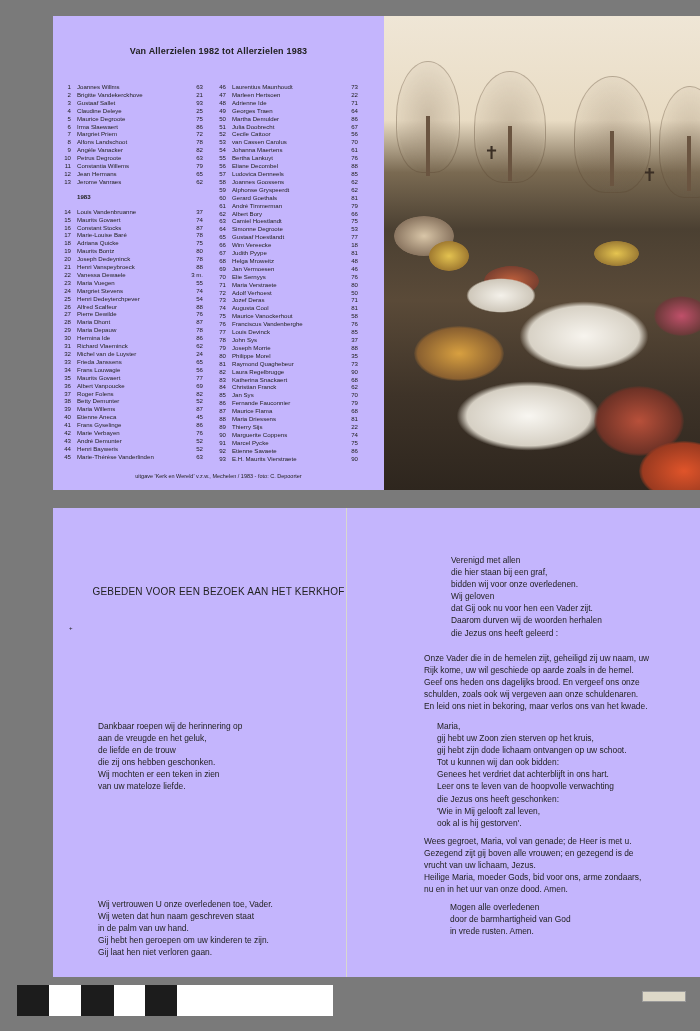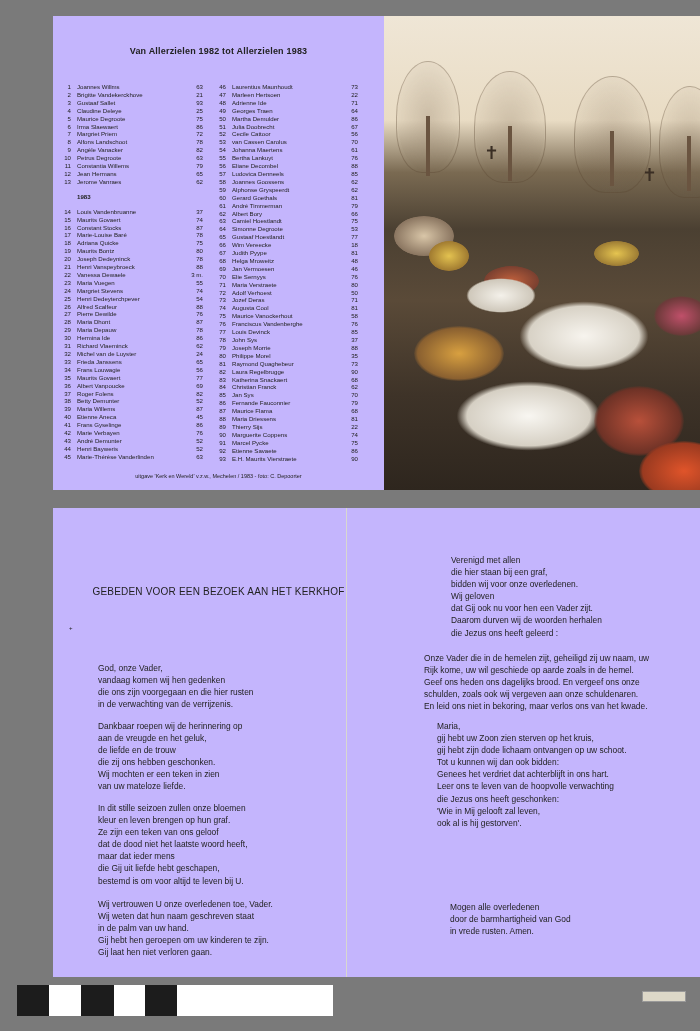--- a/index.html
+++ b/index.html
@@ -532,37 +532,26 @@
   <div class="bloom" style="left:30px;top:310px;width:90px;height:55px;background:radial-gradient(#d8a040,#8a6030 65%,transparent 72%);"></div>
   <div class="bloom" style="left:270px;top:280px;width:55px;height:40px;background:radial-gradient(#c0506a,#6d3a3a 65%,transparent 72%);"></div>
   <div class="bloom" style="left:72px;top:365px;width:145px;height:70px;background:radial-gradient(#f8f6f1,#d6d0c4 60%,transparent 70%);"></div>
   <div class="bloom" style="left:210px;top:370px;width:90px;height:70px;background:radial-gradient(#b8503a,#6e3226 65%,transparent 72%);"></div>
   <div class="bloom" style="left:255px;top:425px;width:90px;height:60px;background:radial-gradient(#e0542a,#9a3a20 65%,transparent 72%);"></div>
 </div>
 
 <div class="page" id="p-prayer1">
   <div class="p-sub">GEBEDEN VOOR EEN BEZOEK AAN HET KERKHOF</div>
   <div class="text" style="left:16px;top:114px;font-size:6px;">+</div>
-  <div class="text" style="left:45px;top:154px;">God, onze Vader,
-vandaag komen wij hen gedenken
-die ons zijn voorgegaan en die hier rusten
-in de verwachting van de verrijzenis.</div>
   <div class="text" style="left:45px;top:212px;">Dankbaar roepen wij de herinnering op
 aan de vreugde en het geluk,
 de liefde en de trouw
 die zij ons hebben geschonken.
 Wij mochten er een teken in zien
 van uw mateloze liefde.</div>
-  <div class="text" style="left:45px;top:294px;">In dit stille seizoen zullen onze bloemen
-kleur en leven brengen op hun graf.
-Ze zijn een teken van ons geloof
-dat de dood niet het laatste woord heeft,
-maar dat ieder mens
-die Gij uit liefde hebt geschapen,
-bestemd is om voor altijd te leven bij U.</div>
   <div class="text" style="left:45px;top:390px;">Wij vertrouwen U onze overledenen toe, Vader.
 Wij weten dat hun naam geschreven staat
 in de palm van uw hand.
 Gij hebt hen geroepen om uw kinderen te zijn.
 Gij laat hen niet verloren gaan.</div>
 </div>
 
 <div class="fold"></div>
 
 <div class="page" id="p-prayer2">
@@ -580,20 +569,25 @@
 En leid ons niet in bekoring, maar verlos ons van het kwade.</div>
   <div class="text" style="left:53px;top:212px;">Maria,
 gij hebt uw Zoon zien sterven op het kruis,
 gij hebt zijn dode lichaam ontvangen op uw schoot.
 Tot u kunnen wij dan ook bidden:
 Genees het verdriet dat achterblijft in ons hart.
 Leer ons te leven van de hoopvolle verwachting
 die Jezus ons heeft geschonken:
 'Wie in Mij gelooft zal leven,
 ook al is hij gestorven'.</div>
+  <div class="text" style="left:40px;top:327px;">Wees gegroet, Maria, vol van genade; de Heer is met u.
+Gezegend zijt gij boven alle vrouwen; en gezegend is de
+vrucht van uw lichaam, Jezus.
+Heilige Maria, moeder Gods, bid voor ons, arme zondaars,
+nu en in het uur van onze dood. Amen.</div>
   <div class="text" style="left:66px;top:393px;">Mogen alle overledenen
 door de barmhartigheid van God
 in vrede rusten. Amen.</div>
 </div>
 
 <div class="calibration">
   <div style="width:32px;background:#1c1c1c;"></div>
   <div style="width:32px;background:#ffffff;"></div>
   <div style="width:33px;background:#1c1c1c;"></div>
   <div style="width:31px;background:#ffffff;"></div>

